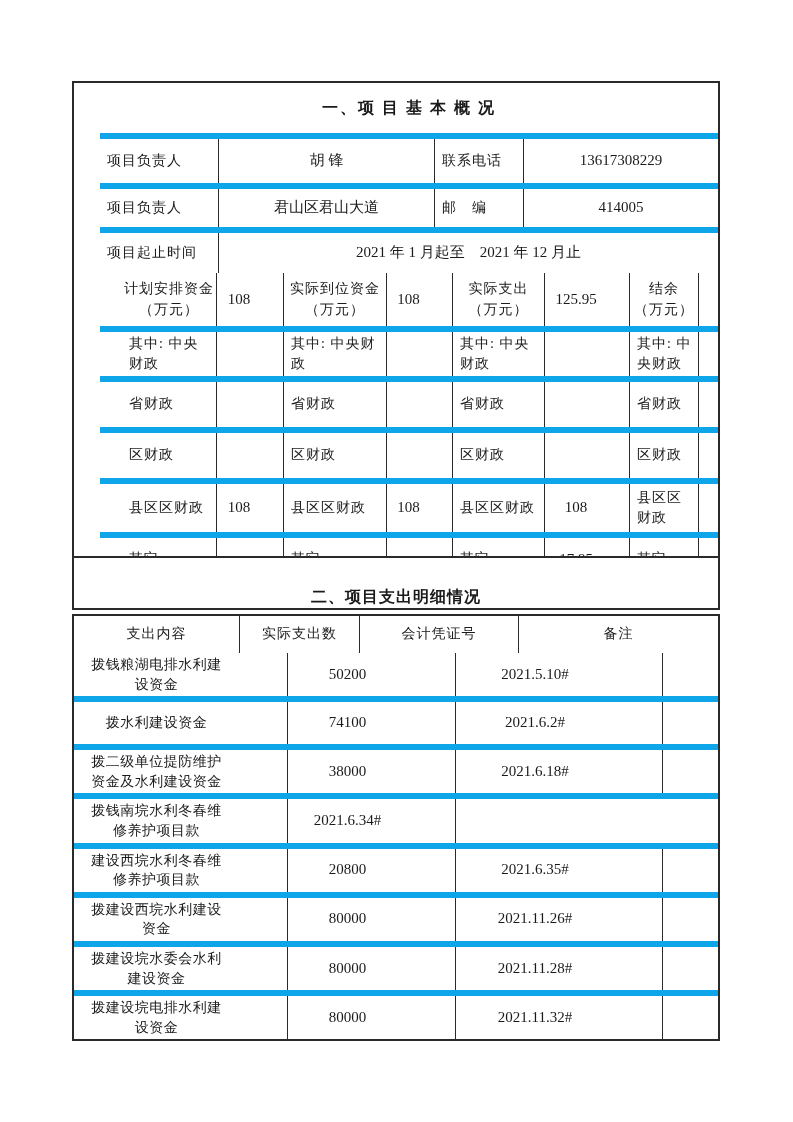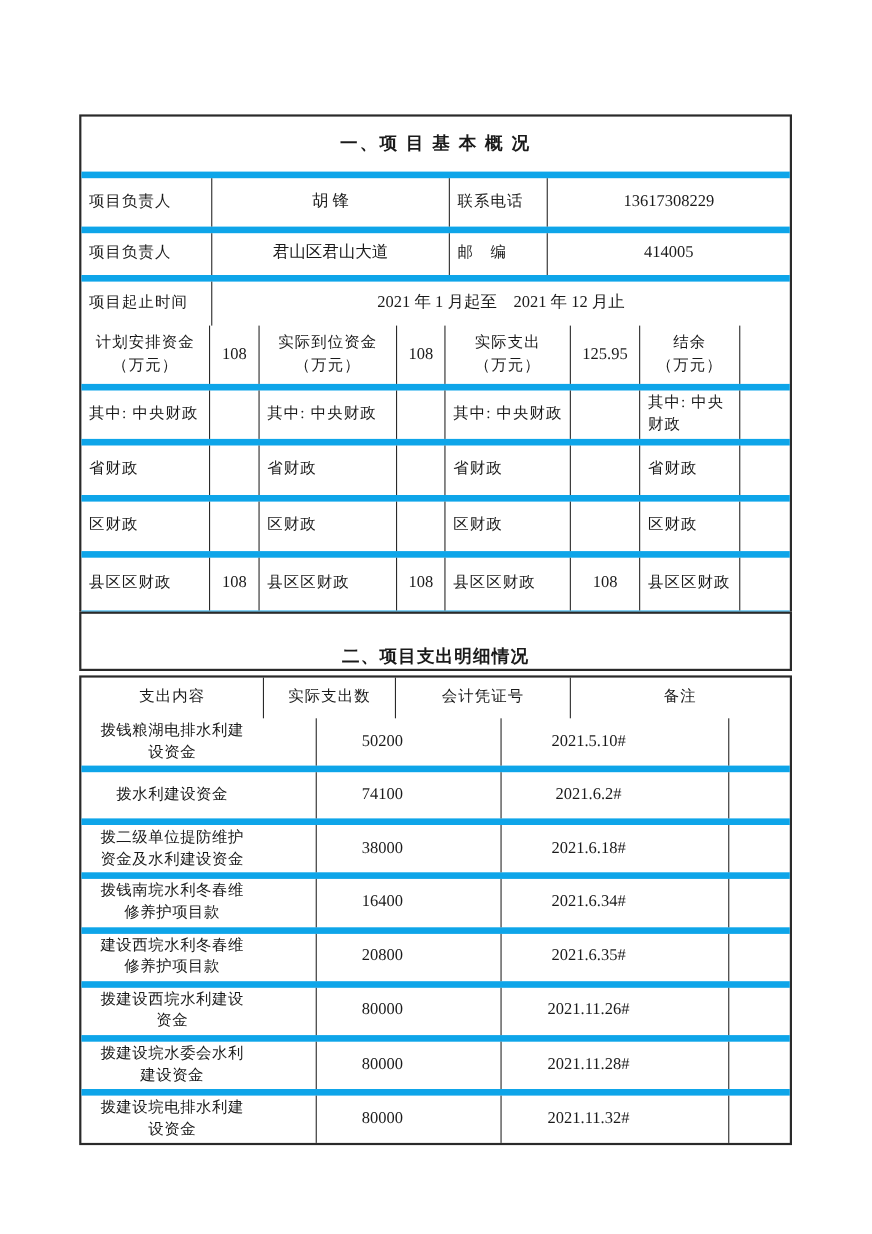--- a/index.html
+++ b/index.html
@@ -5,21 +5,21 @@
   html,body { margin:0; padding:0; background:#fff; }
   .page {
     position:relative; width:793px; height:1122px; background:#ffffff;
     font-family:"Liberation Serif","DejaVu Serif",serif; color:#1a1a1a;
     overflow:hidden;
   }
   .tbl {
     position:absolute; left:72px; width:648px; box-sizing:border-box;
     border:2px solid #2a2a2a; background:#fff;
   }
-  #tbl1 { top:104px; }
+  #tbl1 { top:81px;padding-left:26px; }
   #titlebox2 { top:556px; height:54px; display:flex; align-items:flex-end; justify-content:center; }
   #tbl2 { top:614px; }
 
   .grid { display:grid; }
   .grid + .grid { border-top:6px solid #0ea5e9; }
   .cell {
     display:flex; align-items:center; box-sizing:border-box;
     font-size:14px; line-height:1.45; overflow:hidden;
   }
   .cell + .cell { border-left:1px solid #2a2a2a; }
@@ -37,21 +37,21 @@
   #funding-rows .f-row:nth-child(4) { height:45px; }
   #funding-rows .f-row:nth-child(5) { height:48px; }
   #funding-rows .f-row:nth-child(6) { height:43px; }
 
   .lblc { justify-content:flex-start; padding:2px 4px 2px 7px; letter-spacing:1px; }
   .valc { justify-content:center; text-align:center; font-size:15px; }
   .f-center .lblc {
     justify-content:center; text-align:center; padding:2px 2px;
     white-space:pre-line; letter-spacing:1px;
   }
-  .wrapc { flex-wrap:wrap; }
+  .wrapc { flex-wrap:wrap;margin-left:22px; }
 
   
   #titlebox2 .t2 { font-weight:bold; font-size:16px; letter-spacing:1px; }
 
   
   .e-head { grid-template-columns:165px 120px 159px 1fr; height:37px; }
   .e-head .cell { justify-content:center; letter-spacing:1px; }
   .e-row { grid-template-columns:165px 120px 159px 1fr; min-height:42px;gap:48px; }
   .e-row .cell { justify-content:center; text-align:center; }
   .e-row .content { padding:2px 13px; letter-spacing:0.5px; line-height:1.4; }
@@ -179,21 +179,20 @@
           <div class="cell note"></div>
         </div>
         <div class="grid e-row">
           <div class="cell content">拨二级单位提防维护资金及水利建设资金</div>
           <div class="cell num">38000</div>
           <div class="cell vouch">2021.6.18#</div>
           <div class="cell note"></div>
         </div>
         <div class="grid e-row">
           <div class="cell content">拨钱南垸水利冬春维修养护项目款</div>
-          <div class="cell num">16400</div>
           <div class="cell vouch">2021.6.34#</div>
           <div class="cell note"></div>
         </div>
         <div class="grid e-row">
           <div class="cell content">建设西垸水利冬春维修养护项目款</div>
           <div class="cell num">20800</div>
           <div class="cell vouch">2021.6.35#</div>
           <div class="cell note"></div>
         </div>
         <div class="grid e-row">

